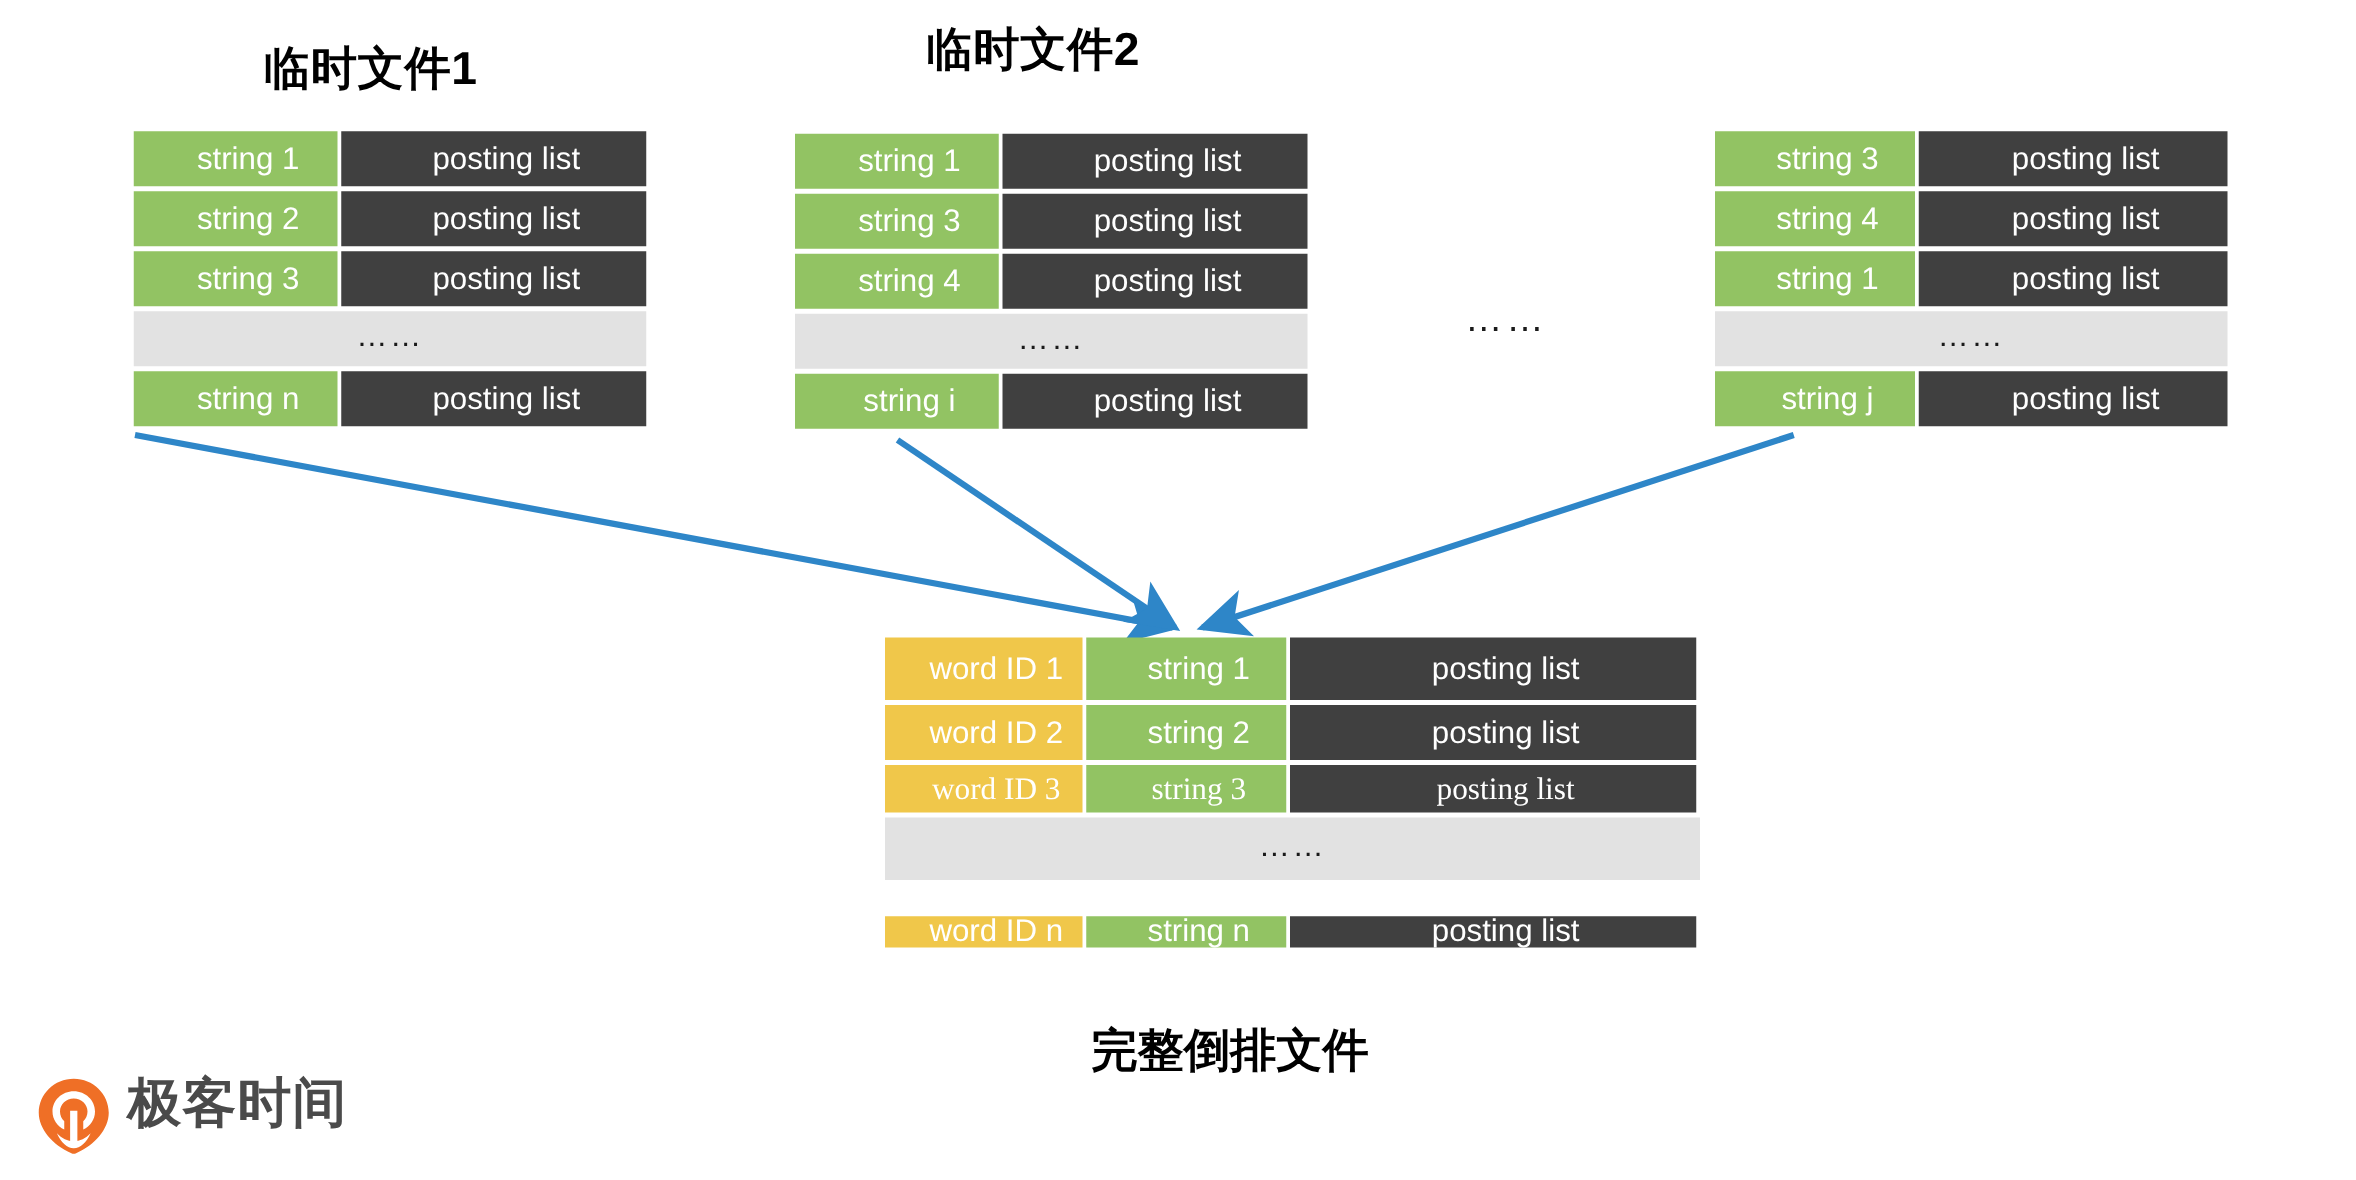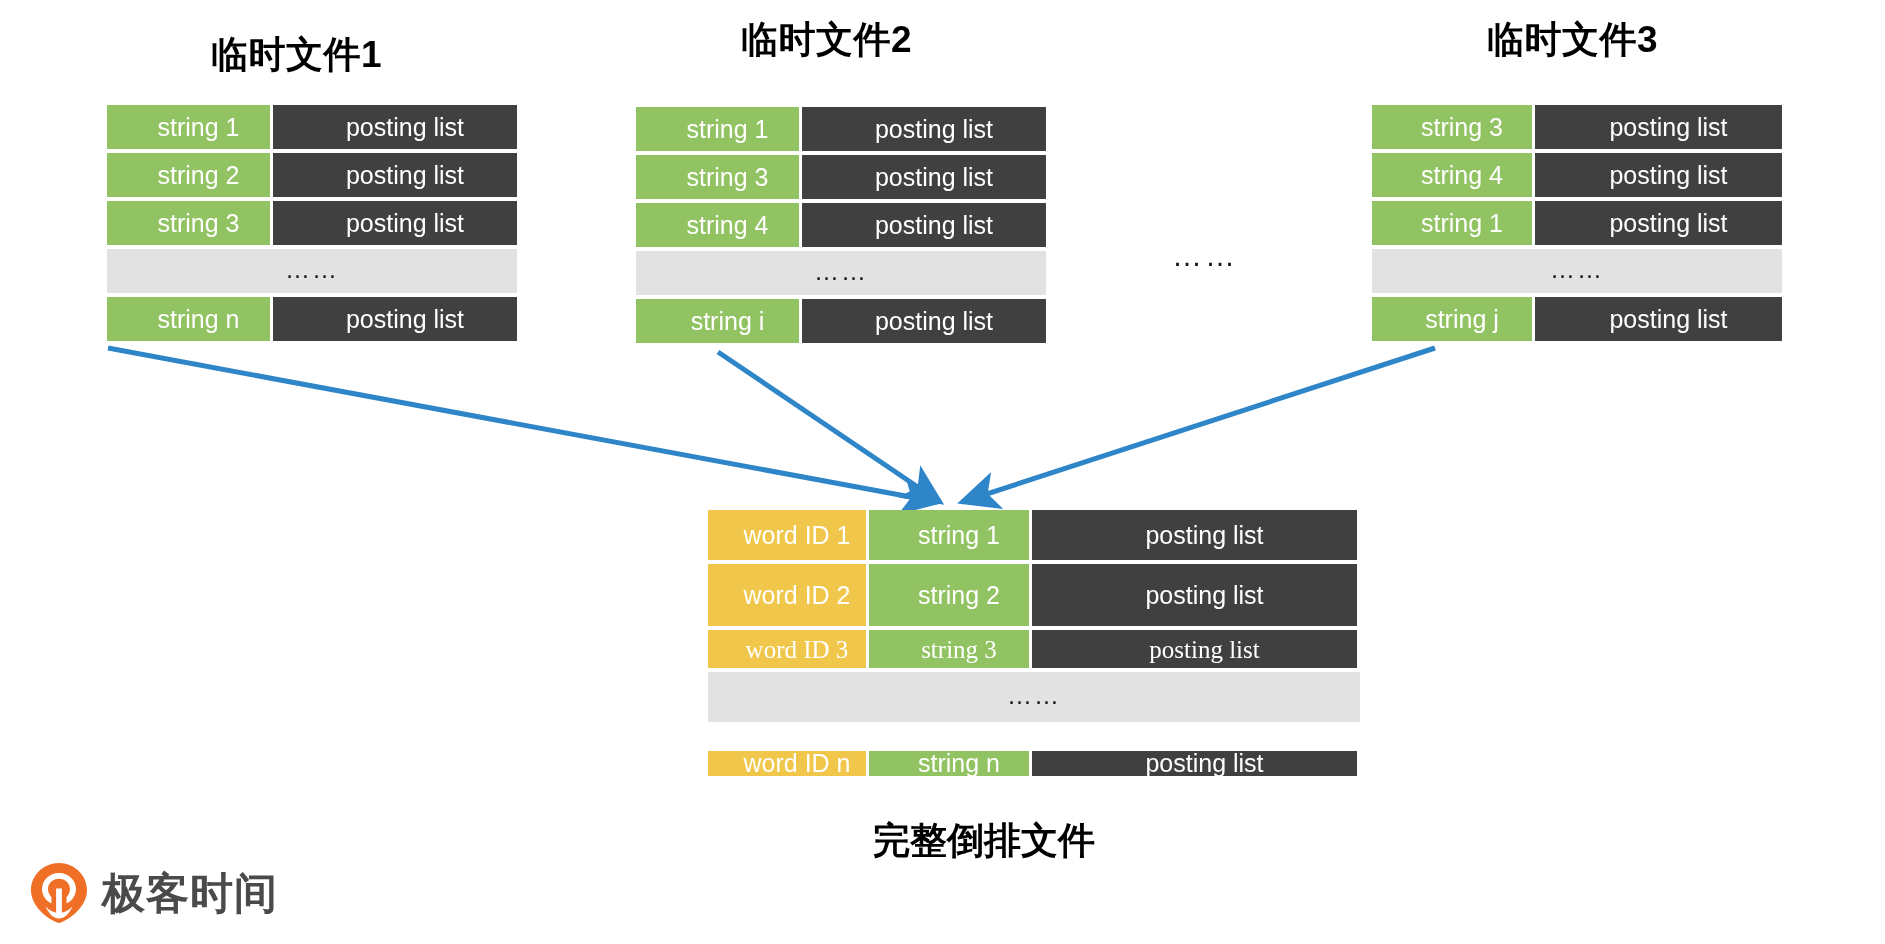--- a/index.html
+++ b/index.html
@@ -97,21 +97,20 @@
     color: #000000;
     white-space: nowrap;
   }
 
   
   #logo {
     position: absolute;
     left: 30px;
     top: 862px;
     display: flex;
-    align-items: center;
     gap: 14px;
   }
   #logo-mark { display: block; }
   #logo-text {
     font-size: 43px;
     font-weight: 700;
     color: #4a4a4a;
     letter-spacing: 1px;
     line-height: 1;
   }
@@ -130,21 +129,20 @@
 
     <line x1="108" y1="348" x2="938" y2="502" stroke="#2e86c8" stroke-width="5" marker-end="url(#ah)"></line>
 
     <line x1="718" y1="352" x2="940" y2="502" stroke="#2e86c8" stroke-width="5" marker-end="url(#ah)"></line>
 
     <line x1="1435" y1="348" x2="962" y2="502" stroke="#2e86c8" stroke-width="5" marker-end="url(#ah)"></line>
   </svg>
 
   <div class="file-title" style="left:211px; top:15px;margin-top:15px;">临时文件1</div>
   <div class="file-title" style="left:741px; top:15px;">临时文件2</div>
-  <div class="file-title" style="left:1487px; top:15px;">临时文件3</div>
 
   <div class="tbl" style="left:107px; top:105px; width:410px;">
     <div class="row">
       <div class="cell c-key" style="width:163px;">string 1</div>
       <div class="cell c-post" style="width:244px;">posting list</div>
     </div>
     <div class="row">
       <div class="cell c-key" style="width:163px;">string 2</div>
       <div class="cell c-post" style="width:244px;">posting list</div>
     </div>
@@ -206,21 +204,21 @@
       <div class="cell c-post" style="width:247px;">posting list</div>
     </div>
   </div>
 
   <div class="tbl" style="left:708px; top:510px; width:652px;">
     <div class="row" style="height:50px;">
       <div class="cell c-wid" style="width:158px;">word ID 1</div>
       <div class="cell c-key" style="width:160px;">string 1</div>
       <div class="cell c-post" style="width:325px;">posting list</div>
     </div>
-    <div class="row" style="height:62px;">
+    <div class="row" style="height:44px;">
       <div class="cell c-wid" style="width:158px;">word ID 2</div>
       <div class="cell c-key" style="width:160px;">string 2</div>
       <div class="cell c-post" style="width:325px;">posting list</div>
     </div>
     <div class="row" style="height:38px;font-family:Liberation Serif, serif;">
       <div class="cell c-wid" style="width:158px;">word ID 3</div>
       <div class="cell c-key" style="width:160px;">string 3</div>
       <div class="cell c-post" style="width:325px;">posting list</div>
     </div>
     <div class="row-ellipsis" style="height:50px;">

